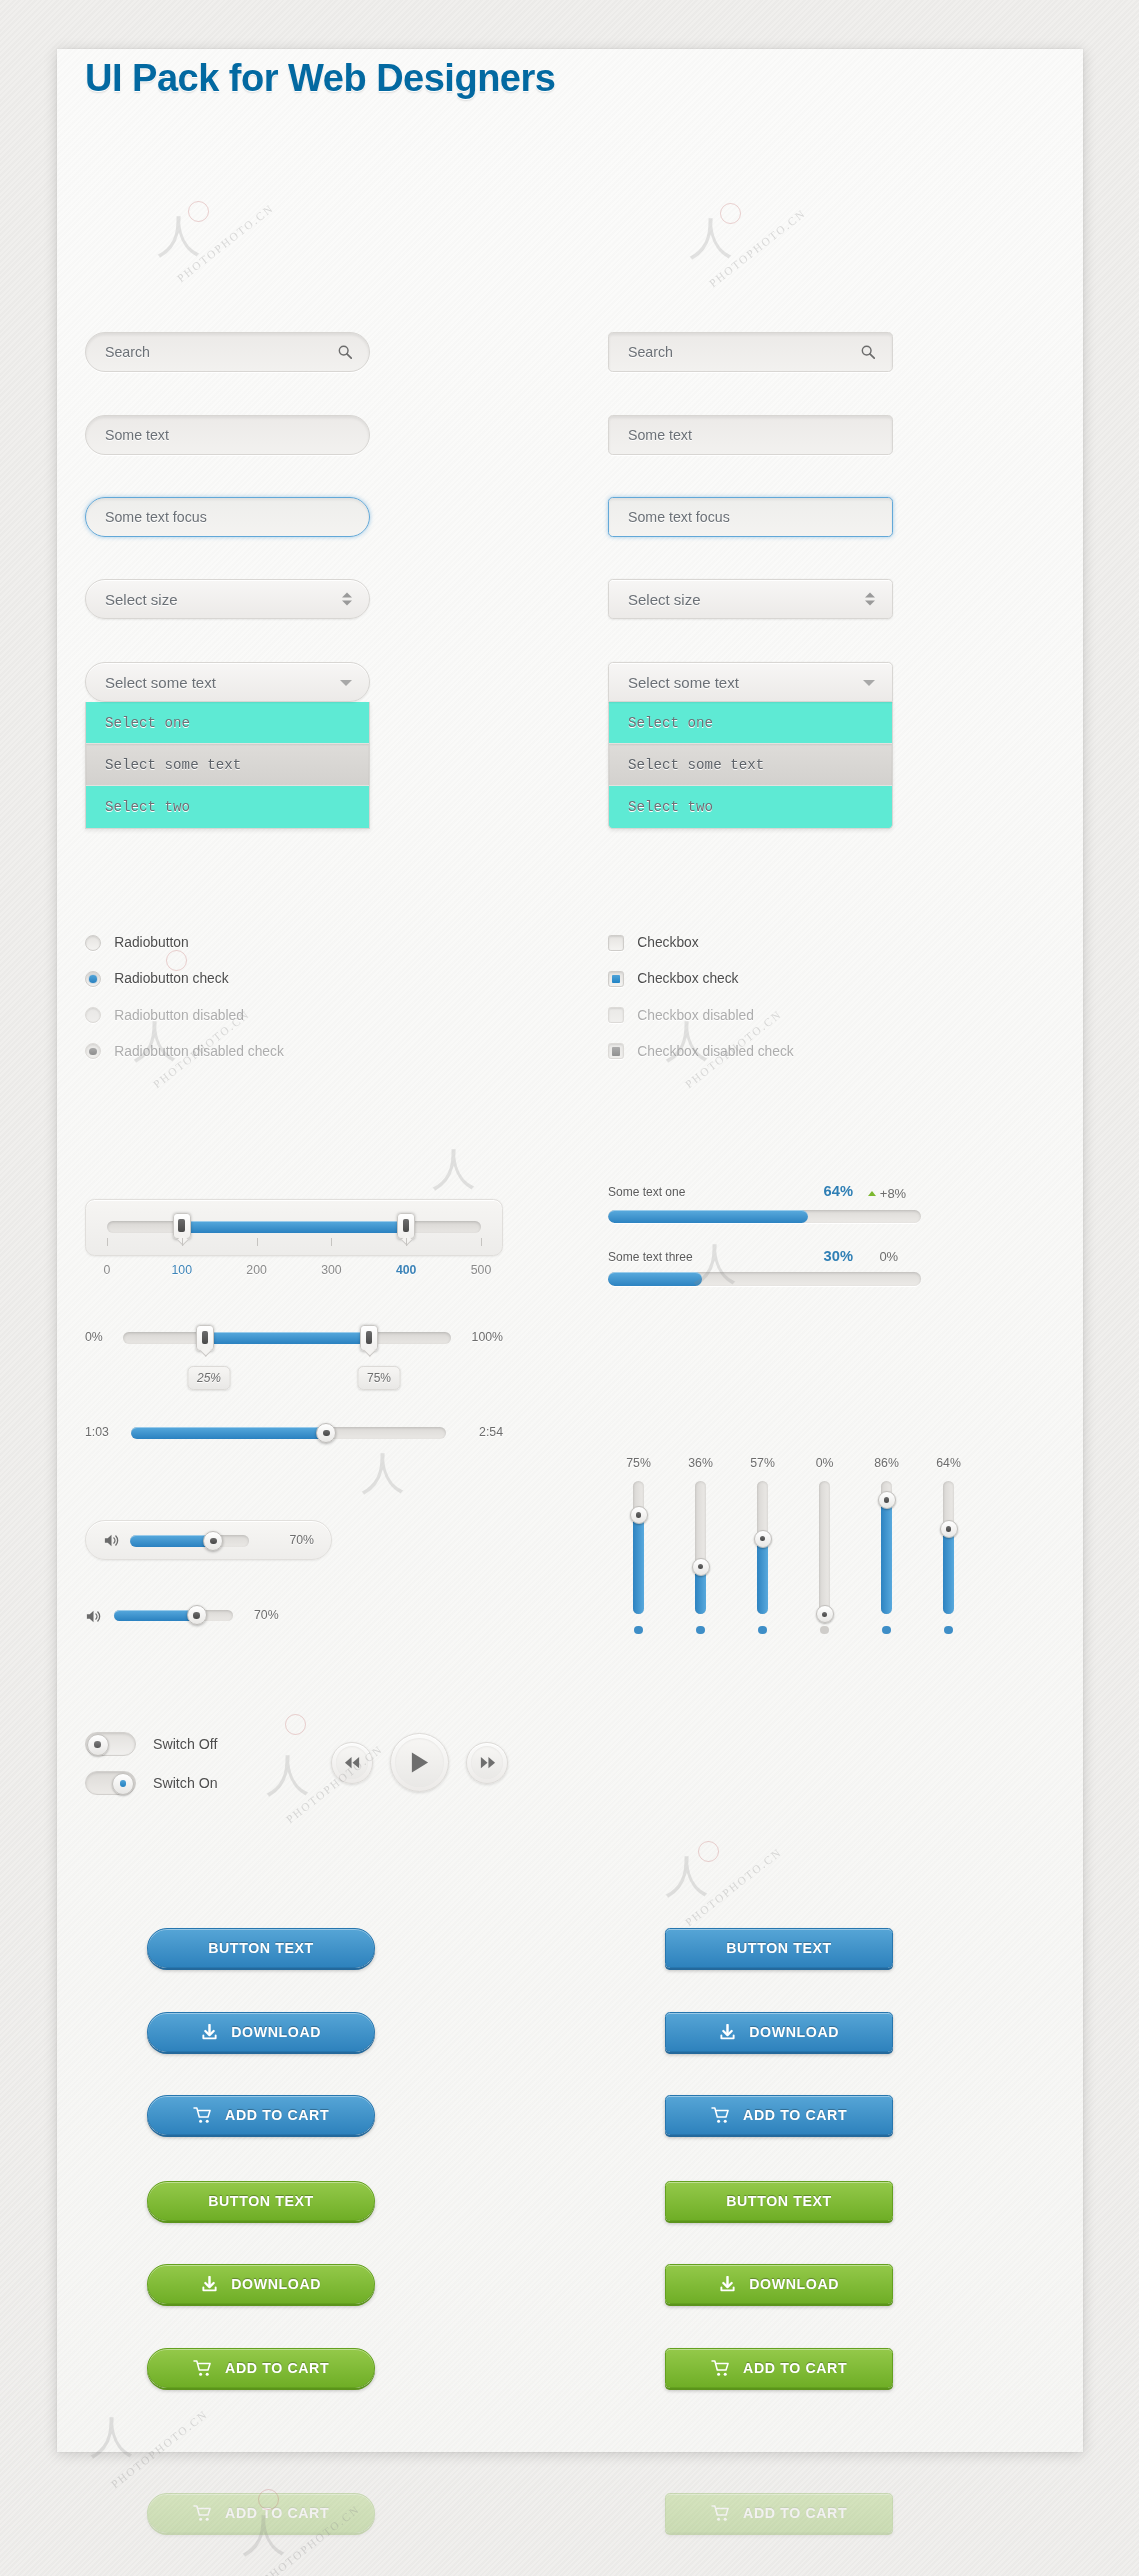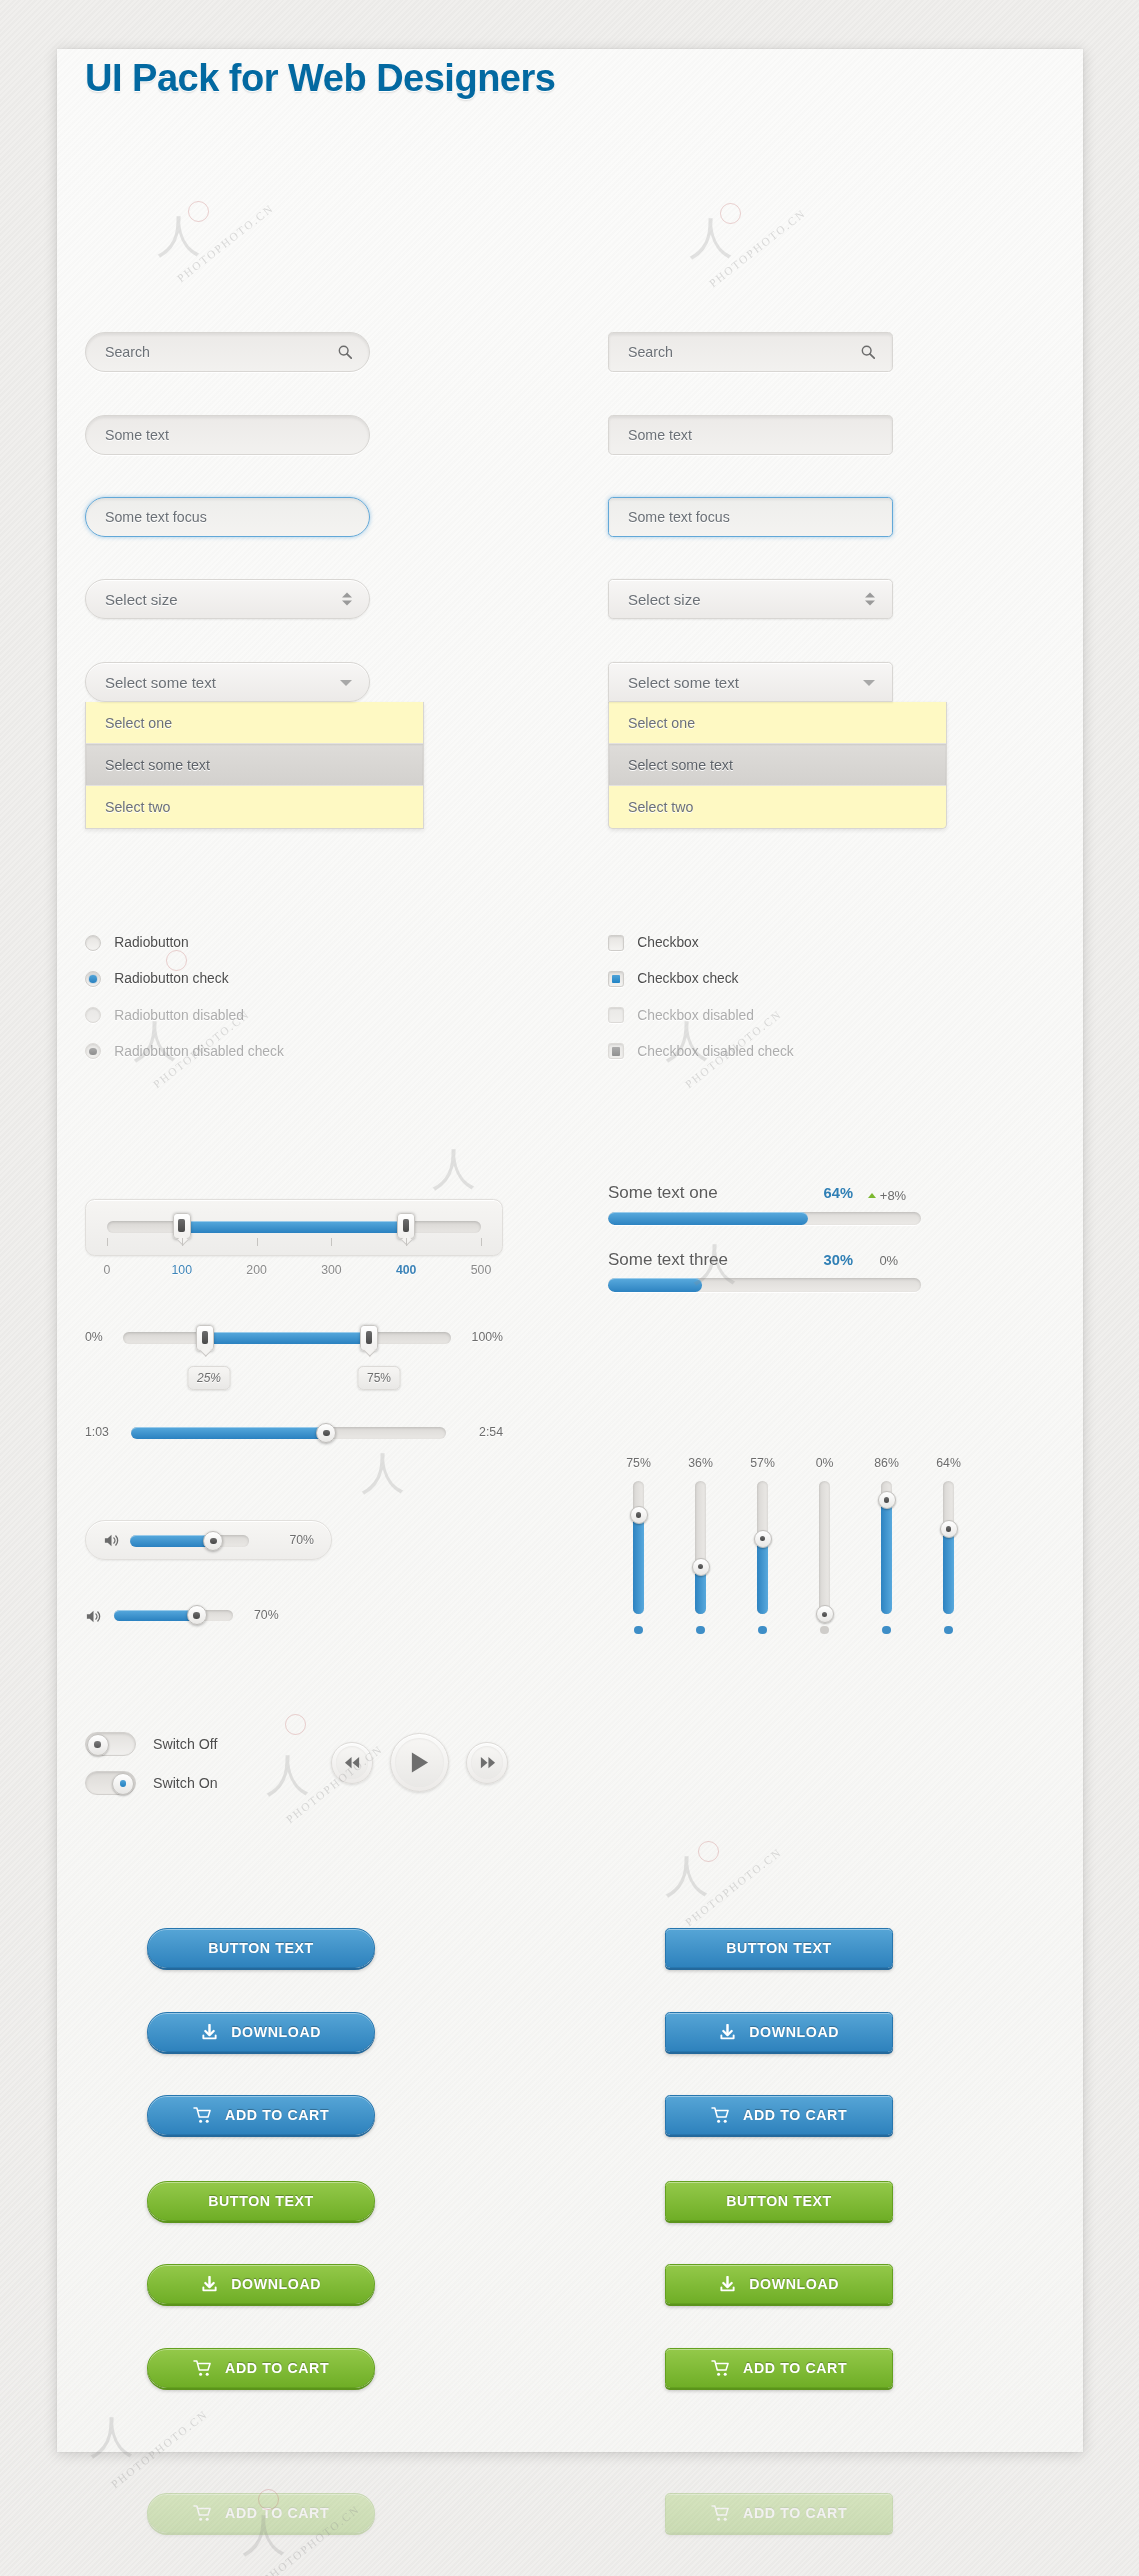--- a/index.html
+++ b/index.html
@@ -127,25 +127,26 @@
     position: absolute; right: 17px; top: 50%;
     margin-top: -1.9px;
     width: 0; height: 0;
     border-left: 6.6px solid transparent;
     border-right: 6.6px solid transparent;
     border-top: 6.6px solid #a8a8a8;
   }
 
   
   .dropdown {
-    width: 339px;
+    width: 285px;
     border: 0.9px solid #d8d6d3;
     border-top: none;
-    background: #fef9c3;
+    background: #5eead4;
     box-shadow: 0 1.9px 3.8px rgba(0,0,0,0.08);
+    font-family: Liberation Mono, monospace;
   }
   .dd-opt {
     height: 42px;
     display: flex;
     align-items: center;
     padding-left: 19px;
     font-size: 14.2px;
     color: #6b7076;
     text-shadow: 0 0.9px 0 #fff;
     border-bottom: 0.9px solid #e4e2df;
@@ -370,21 +371,21 @@
 
   
   .prog-block { width: 313px; margin-bottom: 25px; }
   .prog-head {
     display: flex;
     align-items: baseline;
     margin-bottom: 8.5px;
   }
   .prog-label {
     flex: 1;
-    font-size: 17px;
+    font-size: 12px;
     color: #5b5b5b;
     text-shadow: 0 0.9px 0 #fff;
   }
   .prog-pct {
     font-size: 14.7px;
     font-weight: bold;
     color: #2f7fb5;
     margin-right: 15px;
   }
   .prog-delta {

